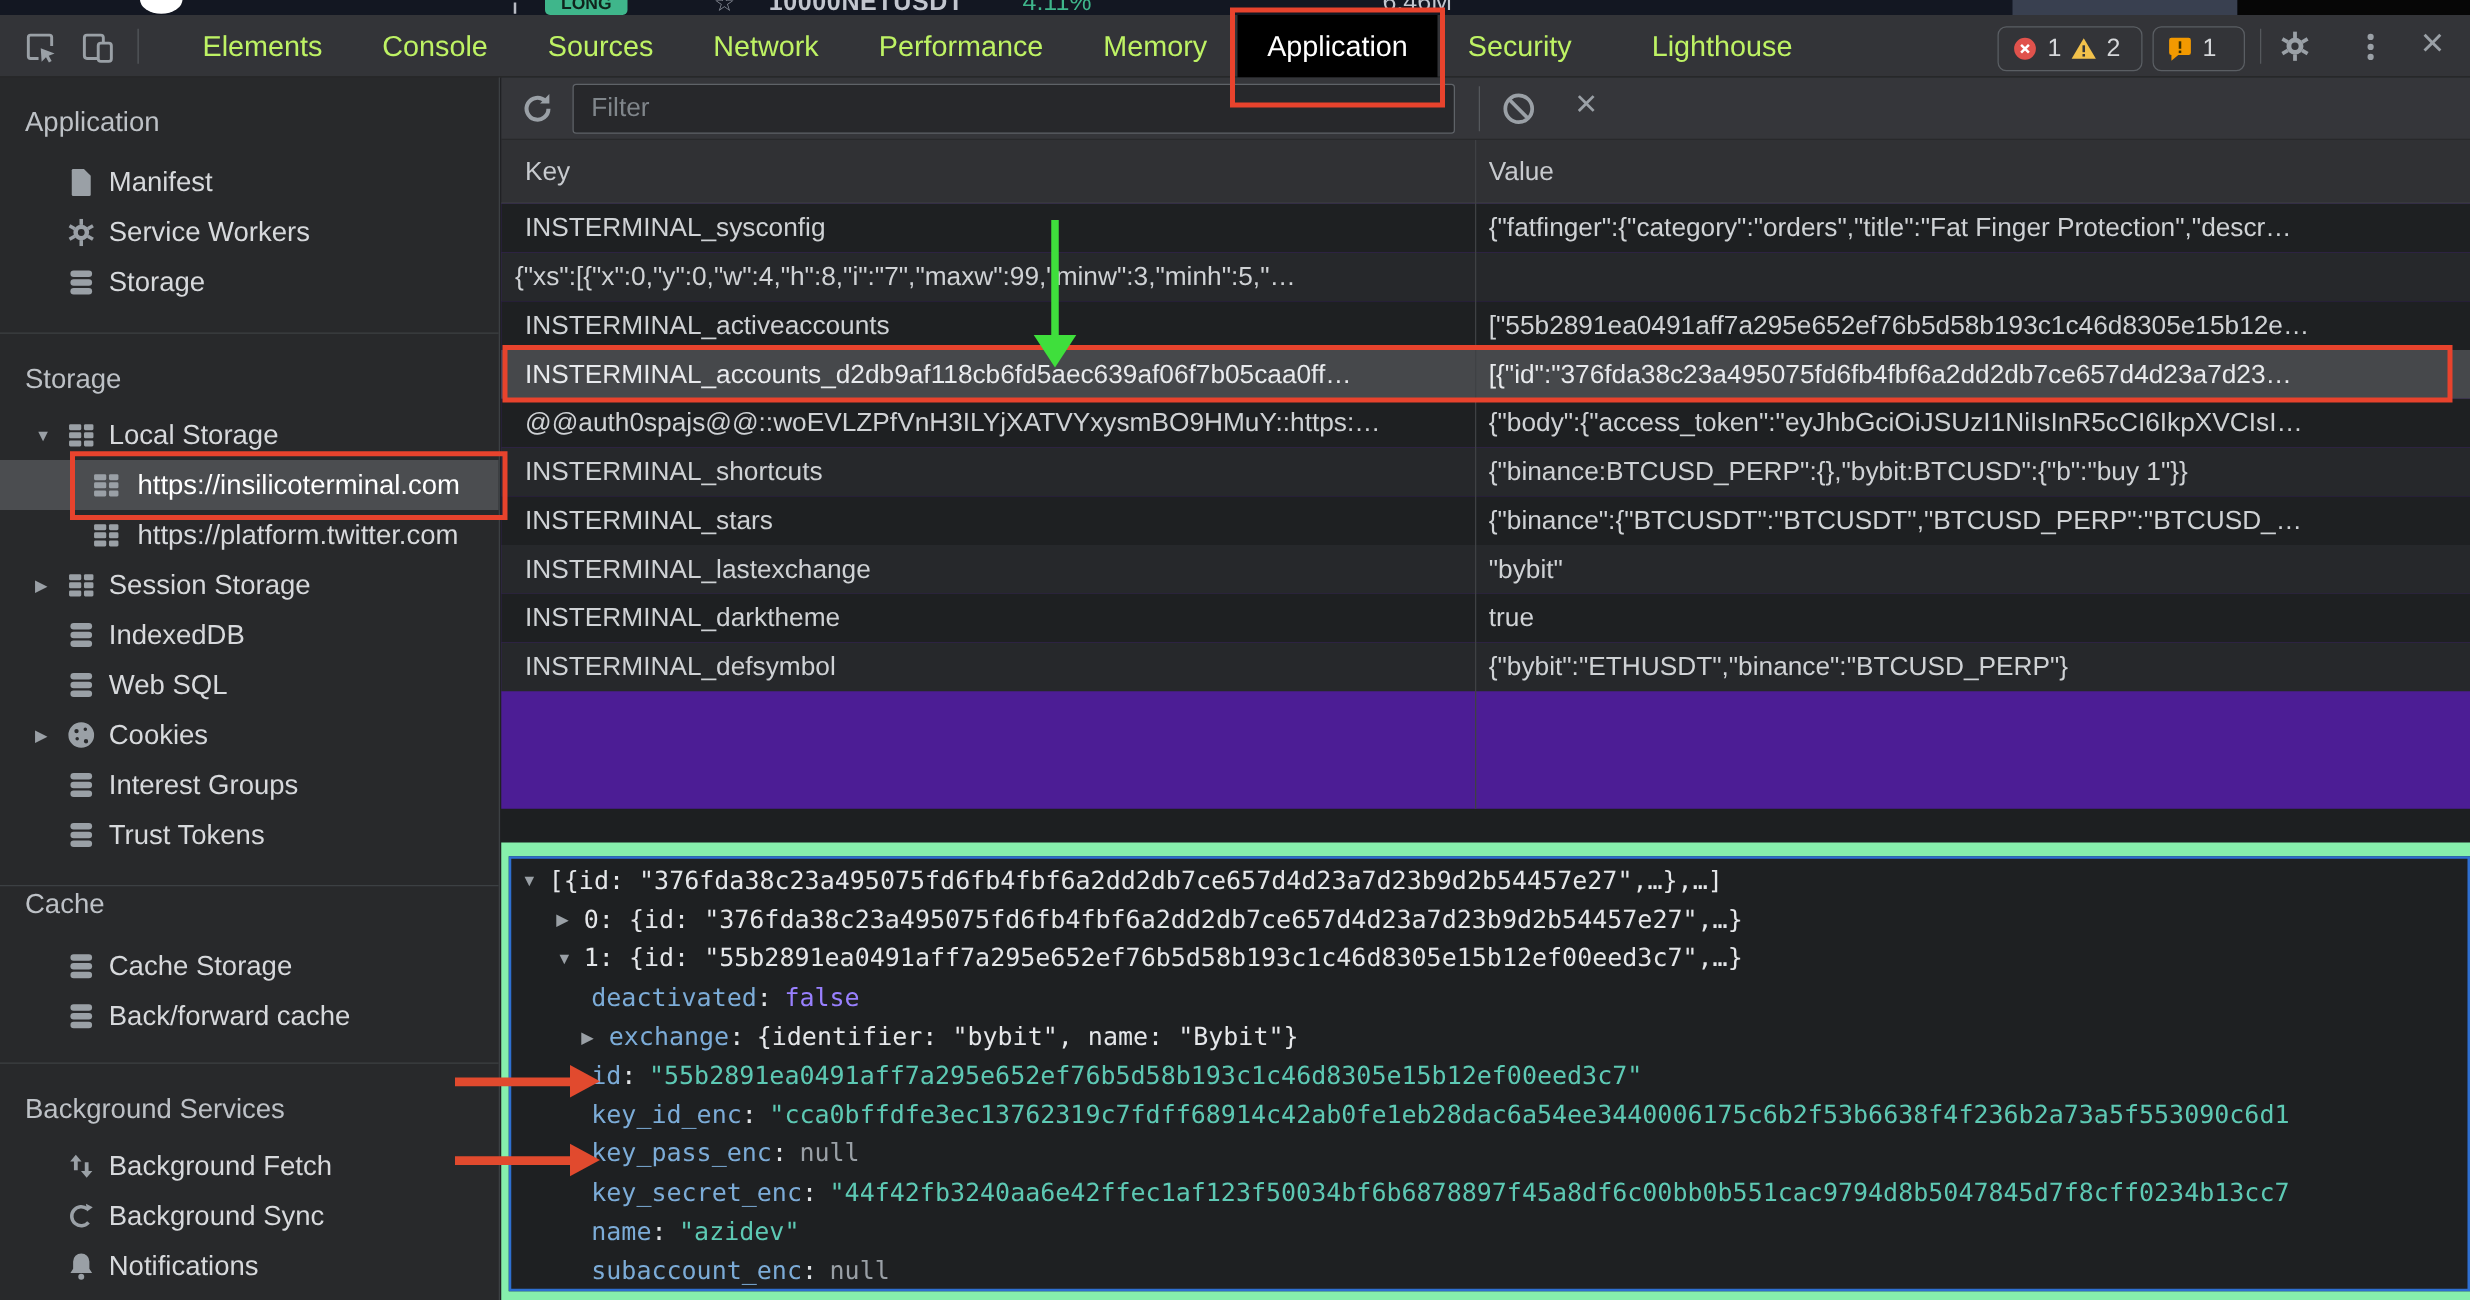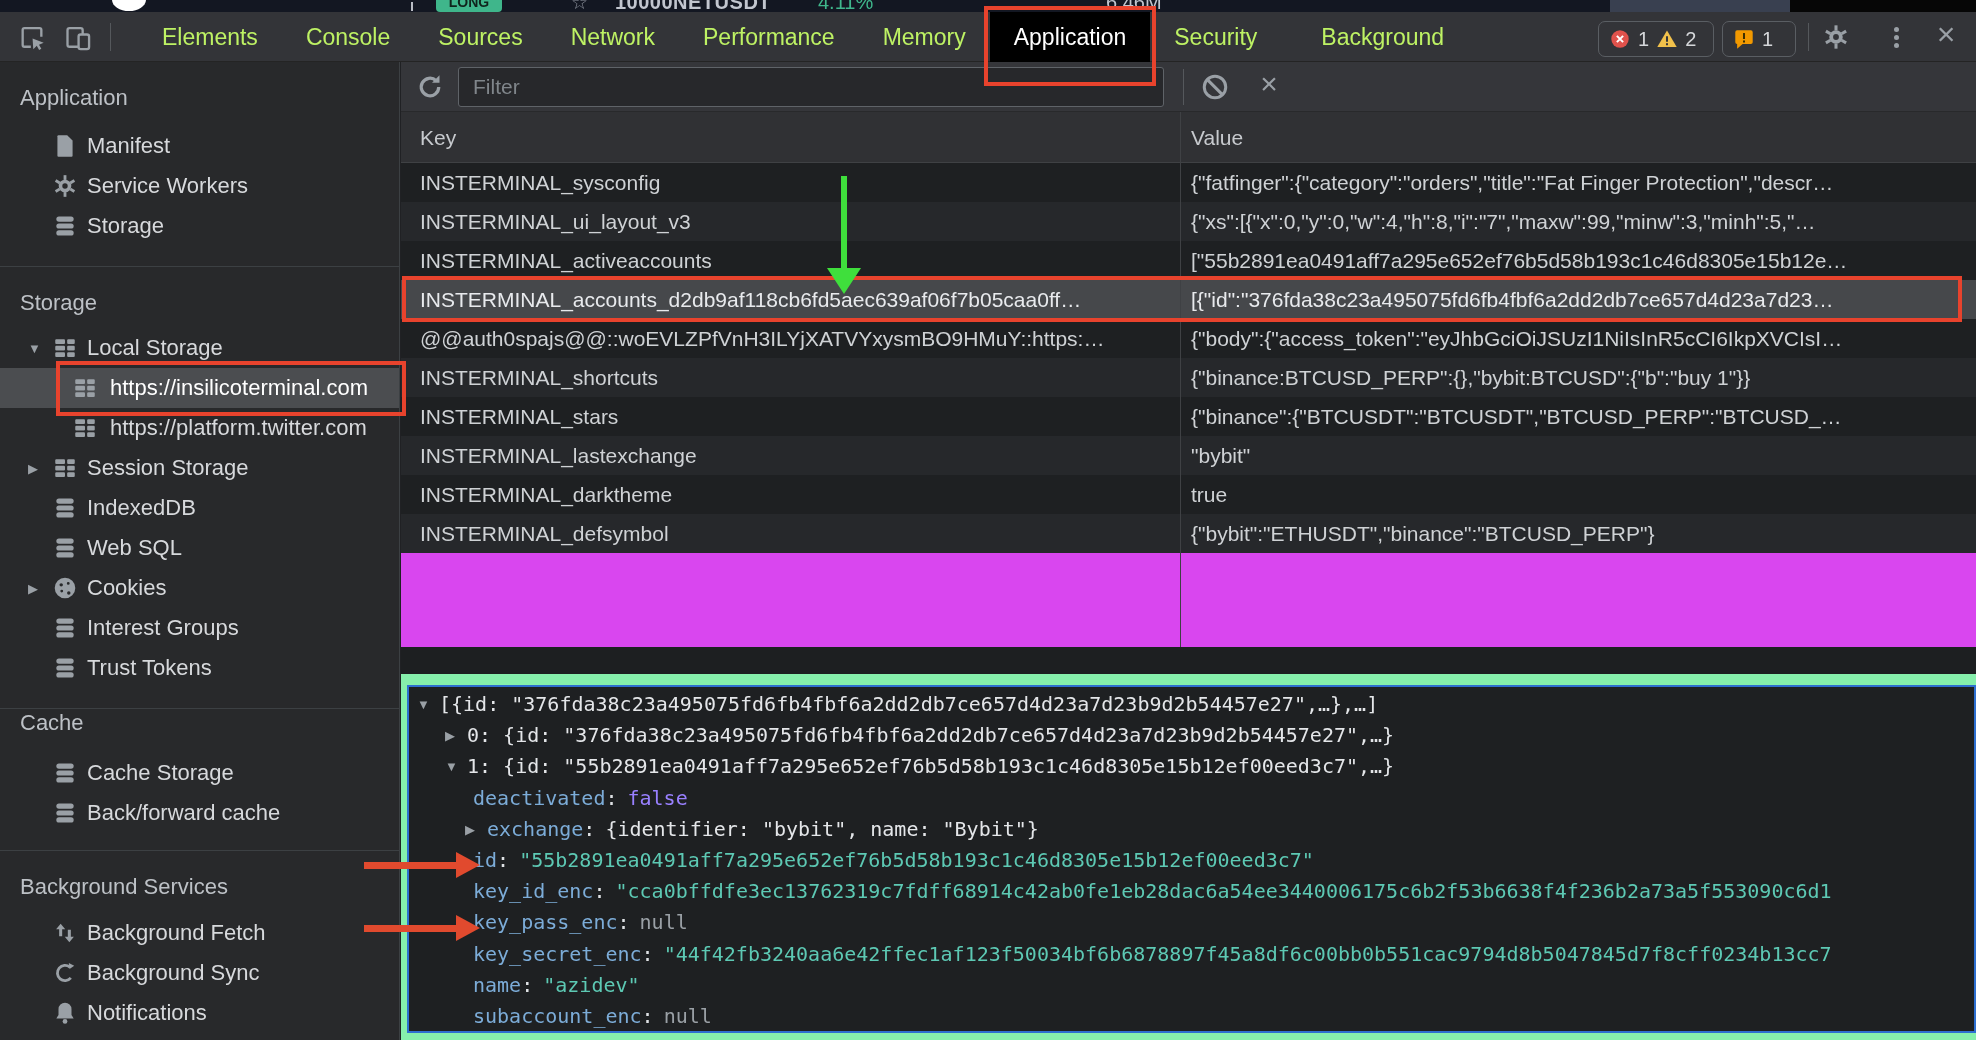--- a/index.html
+++ b/index.html
@@ -67,21 +67,21 @@
   .tool-sep { position:absolute; left:782px; top:7px; width:1px; height:36px; background:#55585c; }
   #block-ic { position:absolute; left:799px; top:10px; width:30px; height:30px; color:#9aa0a6; }
   .tool-x { position:absolute; left:850px; top:5px; font-size:30px; color:#9aa0a6; width:36px; text-align:center; }
 
   #thead { position:absolute; left:0; top:50px; width:100%; height:51px; background:#303134;
            border-bottom:1px solid #3f4144; color:#c7cace; font-size:21px; line-height:51px; }
   #thead .h-key { position:absolute; left:19px; }
   #thead .h-val { position:absolute; left:790px; }
   #col-div { position:absolute; left:779px; top:50px; width:1px; height:535px; background:#3f4144; z-index:5; }
 
-  #tbody { position:absolute; left:0; top:101px; width:100%; height:484px; background:#d946ef; }
+  #tbody { position:absolute; left:0; top:101px; width:100%; height:484px; background:#4c1d95; }
   .trow { height:39px; display:flex; align-items:center; font-size:21px; color:#cfd2d5; }
   .trow:nth-child(odd) { background:#1e2022; }
   .trow:nth-child(even) { background:#26282b; }
   .trow.sel { background:#46484b; color:#e8eaed; }
   .td-key { width:779px; padding-left:19px; overflow:hidden; white-space:nowrap; flex:none; }
   .td-val { flex:1; padding-left:11px; overflow:hidden; white-space:nowrap; }
 
   #lower { position:absolute; left:0; top:612px; width:100%; height:393px; background:#86efac; }
   #preview { position:absolute; left:6px; top:11px; right:0; height:348px;
              border:2px solid #2e6fd0; background:#1e2022; overflow:hidden;
@@ -235,21 +235,21 @@
       <div class="tab">Sources</div>
       <div class="tab">Network</div>
       <div class="tab">Performance</div>
       <div class="tab">Memory</div>
       <div class="tab selected">
         <span>Application</span>
         <span class="blackfill"></span>
         <span class="redbox"></span>
       </div>
       <div class="tab">Security</div>
-      <div class="tab" style="margin-left:16px">Background</div>
+      <div class="tab" style="margin-left:16px">Lighthouse</div>
     </div>
     <div class="badge-box" style="left:1598px;width:116px">
       <span style="width:22px;height:22px">
           <svg>
             <use href="#i-error"></use>
           </svg>
         </span>
       <span>1</span>
       <span style="width:22px;height:22px">
           <svg>
@@ -457,21 +457,20 @@
       <span class="h-key">Key</span>
       <span class="h-val">Value</span>
     </div>
     <div id="col-div"></div>
     <div id="tbody">
       <div class="trow">
         <div class="td-key">INSTERMINAL_sysconfig</div>
         <div class="td-val">{"fatfinger":{"category":"orders","title":"Fat Finger Protection","descr…</div>
       </div>
       <div class="trow">
-        <div class="td-key">INSTERMINAL_ui_layout_v3</div>
         <div class="td-val">{"xs":[{"x":0,"y":0,"w":4,"h":8,"i":"7","maxw":99,"minw":3,"minh":5,"…</div>
       </div>
       <div class="trow">
         <div class="td-key">INSTERMINAL_activeaccounts</div>
         <div class="td-val">["55b2891ea0491aff7a295e652ef76b5d58b193c1c46d8305e15b12e…</div>
       </div>
       <div class="trow sel">
         <div class="td-key">INSTERMINAL_accounts_d2db9af118cb6fd5aec639af06f7b05caa0ff…</div>
         <div class="td-val">[{"id":"376fda38c23a495075fd6fb4fbf6a2dd2db7ce657d4d23a7d23…</div>
       </div>

